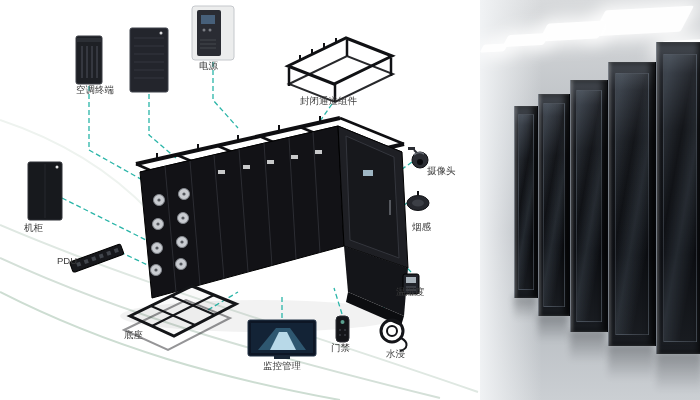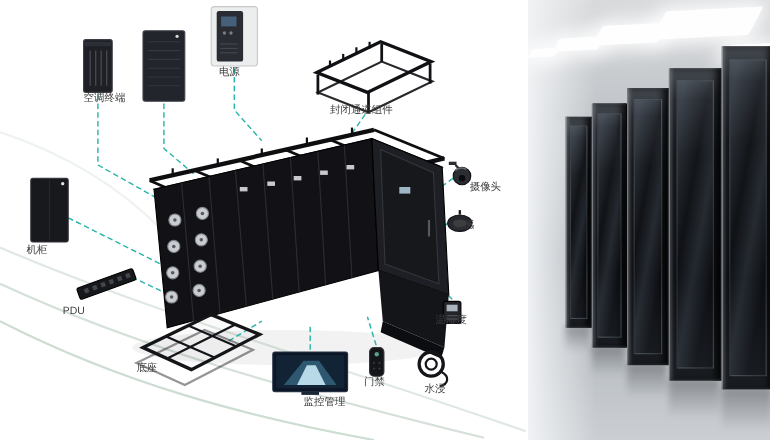--- a/index.html
+++ b/index.html
@@ -268,25 +268,25 @@
         <circle cx="420" cy="160" r="8" fill="#2b2d33" stroke="#0f1013"></circle>
         <circle cx="420" cy="162" r="3" fill="#0a0b0e"></circle>
         <path d="M414 155 A8 8 0 0 1 424 154" fill="none" stroke="#6a6e76" stroke-width="1.5"></path>
       </g>
     </svg>
 
     <div class="lbl" style="left:76px;top:85px">空调终端</div>
     <div class="lbl" style="left:199px;top:61px">电源</div>
     <div class="lbl" style="left:300px;top:96px">封闭通道组件</div>
     <div class="lbl" style="left:427px;top:166px">摄像头</div>
-    <div class="lbl" style="left:412px;top:200px">烟感</div>
+    <div class="lbl" style="left:412px;top:222px">烟感</div>
     <div class="lbl" style="left:24px;top:223px">机柜</div>
-    <div class="lbl" style="left:57px;top:278px">PDU</div>
+    <div class="lbl" style="left:57px;top:256px">PDU</div>
     <div class="lbl" style="left:124px;top:330px">底座</div>
-    <div class="lbl" style="left:276px;top:361px">监控管理</div>
+    <div class="lbl" style="left:263px;top:361px">监控管理</div>
     <div class="lbl" style="left:331px;top:343px">门禁</div>
     <div class="lbl" style="left:386px;top:349px">水浸</div>
     <div class="lbl" style="left:396px;top:287px">温湿度</div>
   </div>
 
   <div class="photo">
     <div class="ph-ceiling"></div>
     <div class="ph-wall"></div>
 
     <div class="light" style="left:120px;top:8px;width:86px;height:26px"></div>

